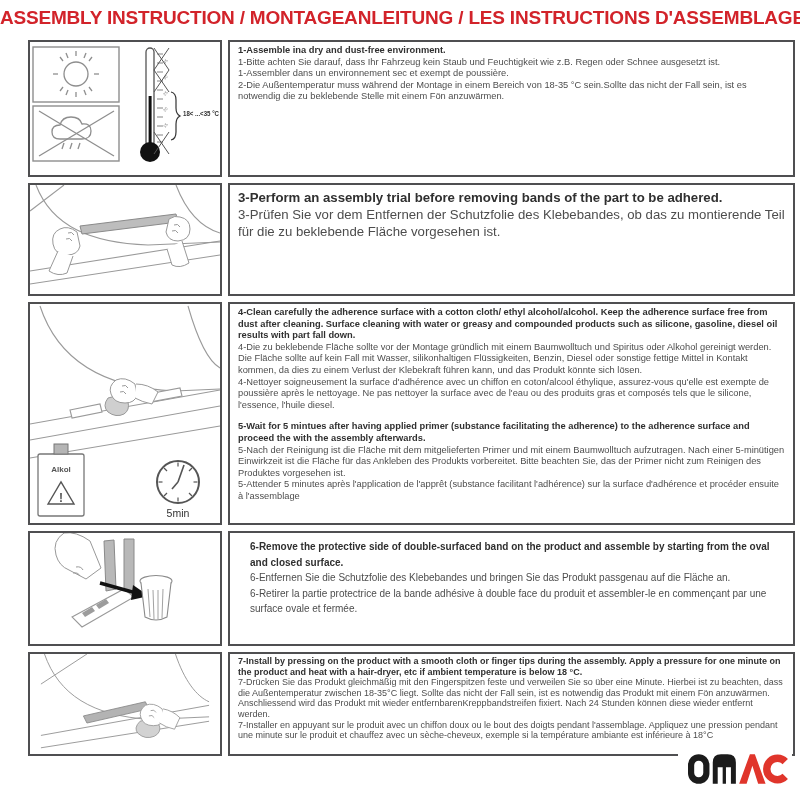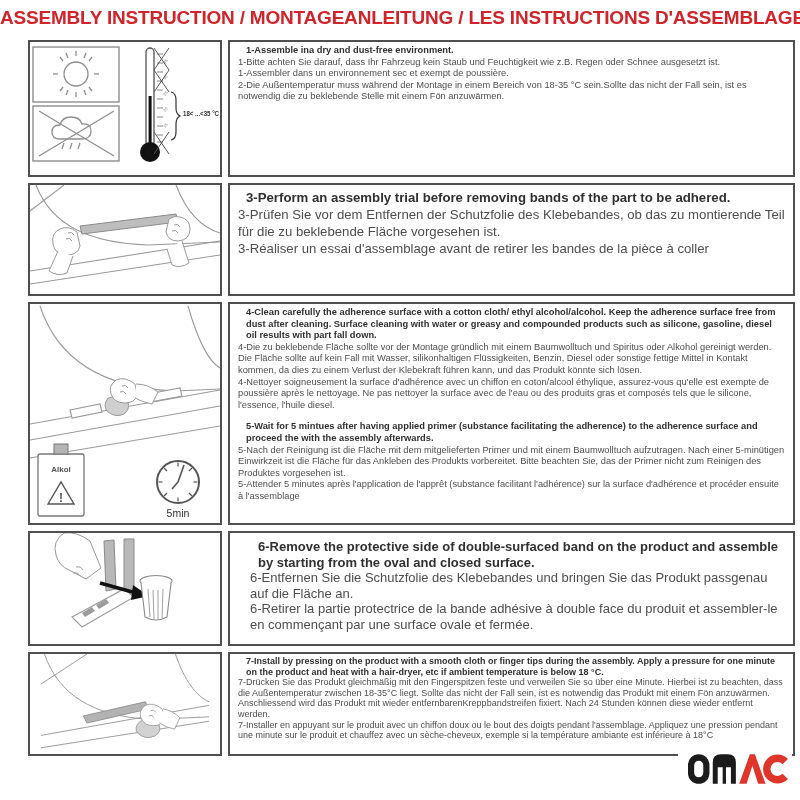--- a/index.html
+++ b/index.html
@@ -11,25 +11,25 @@
     margin:7px 0 16px 0;text-align:center;font-size:19px;font-weight:bold;
     letter-spacing:-0.2px;color:#d2232a;white-space:nowrap;
   }
   .table{position:absolute;left:28px;top:40px;width:767px;}
   .row{display:flex;gap:6px;margin-bottom:6px;}
   .cell{border:2px solid #4f4f51;background:#fff;box-sizing:border-box;overflow:hidden;}
   .illus{flex:0 0 194px;width:194px;display:flex;align-items:stretch;justify-content:center;}
   .illus svg{width:100%;height:100%;}
   .text{flex:1;padding:3px 8px 2px 8px;color:#4d4d4d;}
   .text p{margin:0;}
-  .text p.b{font-weight:bold;color:#303030;margin-left:8px;}
+  .text p.b{font-weight:bold;color:#303030;}
   .text p.mt{margin-top:10px;}
   .r-sm{font-size:9.3px;line-height:11.6px;}
   .r-lg{font-size:13.2px;line-height:17px;padding-top:4px;}
-  .r-md{font-size:13px;line-height:15.6px;padding-top:6px;padding-left:20px;}
+  .r-md{font-size:10px;line-height:15.6px;padding-top:6px;padding-left:20px;}
   .r-xs{font-size:9px;line-height:10.6px;padding-top:2px;}
   .h1{height:137px;} .h2{height:113px;} .h3{height:223px;} .h4{height:115px;} .h5{height:104px;}
   svg text{font-family:"Liberation Sans", sans-serif;}
   .logo{
     position:absolute;right:8px;bottom:8px;background:#fff;
     padding:3px 0 3px 10px;line-height:0;
   }
 </style>
 </head>
 <body>
@@ -136,21 +136,20 @@
           <path d="M150 32 q10 2 10 12 q0 11 -12 12 q-10 0 -12 -9 l3 -13 q6 -4 11 -2 Z"></path>
           <path d="M152 56 l7 22 q-9 6 -17 2 l-5 -16"></path>
           <path d="M144 40 q4 -2 6 2" fill="none"></path>
           <path d="M142 46 q4 -2 6 2" fill="none"></path>
         </g>
       </svg>
     </div>
     <div class="cell text r-lg">
       <p class="b">3-Perform an assembly trial before removing bands of the part to be adhered.</p>
       <p>3-Prüfen Sie vor dem Entfernen der Schutzfolie des Klebebandes, ob das zu montierende Teil für die zu beklebende Fläche vorgesehen ist.</p>
-      <p>3-Réaliser un essai d'assemblage avant de retirer les bandes de la pièce à coller</p>
     </div>
   </div>
 
   <div class="row h3">
     <div class="cell illus">
       <svg viewBox="0 0 190 215">
         <g stroke="#9a9a9a" fill="none" stroke-width="1.1">
           <path d="M10 0 C 28 55, 75 82, 145 85 L190 83"></path>
           <path d="M158 0 C 168 35, 178 55, 190 62"></path>
           <path d="M0 118 L190 84"></path>

